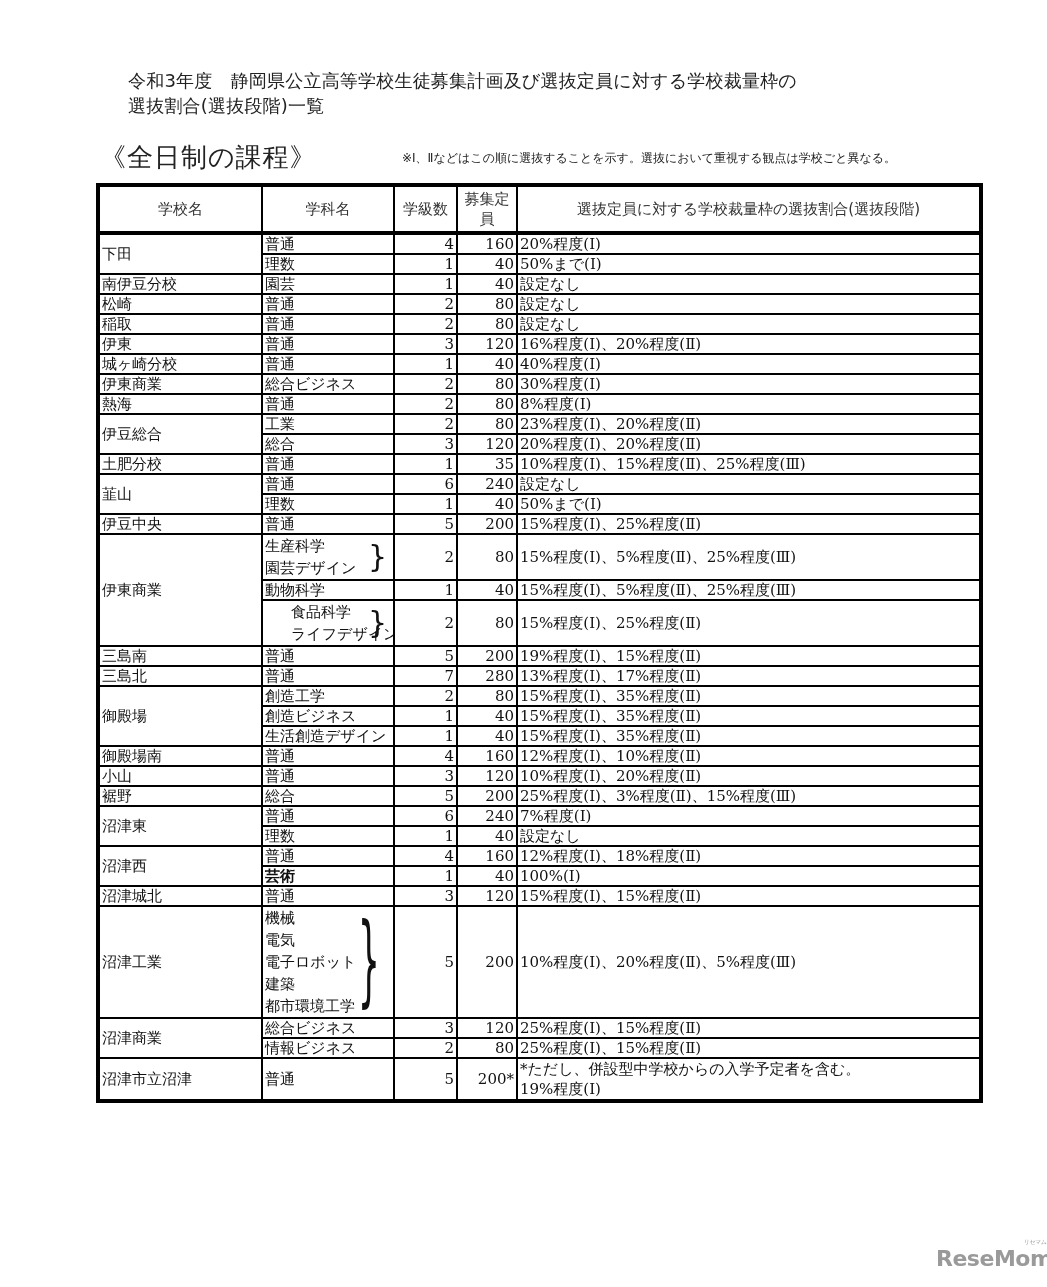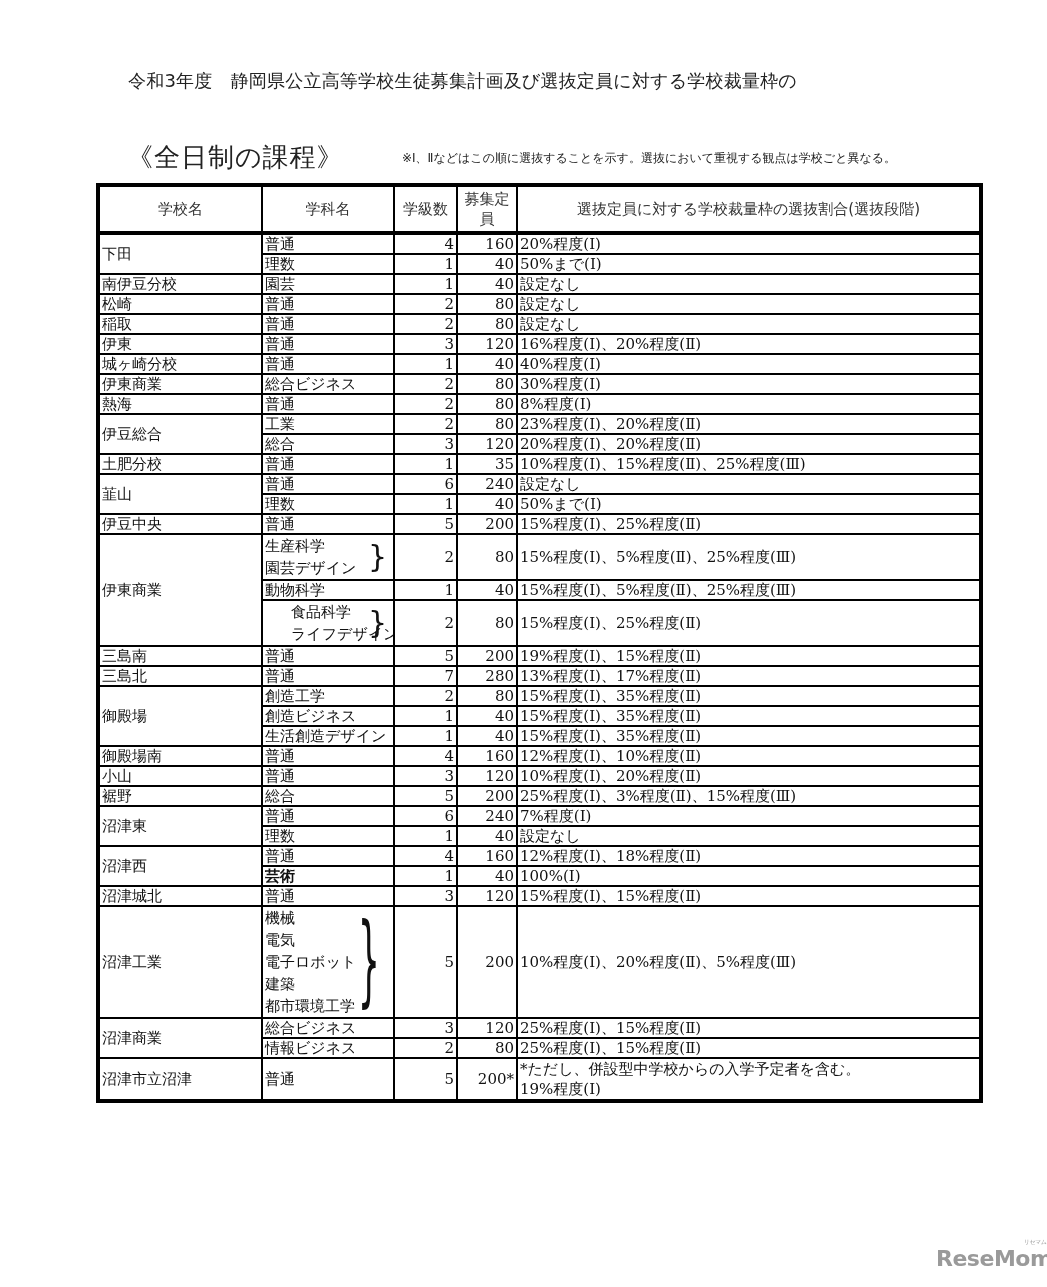--- a/index.html
+++ b/index.html
@@ -1,21 +1,21 @@
 <!DOCTYPE html>
 <html><head>
   <meta charset="utf-8">
   <style>
     html, body { margin: 0; padding: 0; background: #ffffff; }
     body { width: 1047px; height: 1287px; position: relative; overflow: hidden;
            font-family: "DejaVu Serif", "Liberation Serif", serif; color: #111; }
     .title { position: absolute; left: 128px; top: 68px; font-size: 18px; line-height: 25px;
              letter-spacing: 0.2px; font-family: "DejaVu Sans", sans-serif; color: #222; }
     .section { position: absolute; left: 100px; top: 140px; font-size: 26px; letter-spacing: 1px;
-               font-family: "DejaVu Sans", sans-serif; color: #222; margin-left: 27px; }
+               font-family: "DejaVu Sans", sans-serif; color: #222; }
     .note { position: absolute; left: 402px; top: 150px; font-size: 12px;
             font-family: "DejaVu Sans", sans-serif; color: #222; white-space: nowrap; }
     table.main { position: absolute; left: 96px; top: 183px; width: 887px;
                  border-collapse: collapse; border: 4px solid #000; table-layout: fixed; }
     table.main td, table.main th { border: 2px solid #000; padding: 0 2px; font-size: 15px;
                  height: 18px; line-height: 18px; vertical-align: middle; font-weight: normal;
                  white-space: nowrap; overflow: hidden; }
     table.main th { height: 44px; line-height: 20px; text-align: center; font-size: 15px; color: #333;
                     font-family: "DejaVu Sans", sans-serif; border-bottom: 4px solid #000; }
     td.school { vertical-align: top; }
@@ -27,20 +27,21 @@
     .brace.big { font-size: 100px; line-height: 100px; transform: translateY(-52%) scaleX(0.35); right: -10px; }
     .logo { position: absolute; left: 936px; top: 1246px; font-size: 22px; font-weight: bold;
             color: #9a9a9a; font-family: "DejaVu Sans", sans-serif; letter-spacing: -0.5px; }
     .logo small { position: absolute; right: 6px; top: -8px; font-size: 6px; font-weight: normal; }
   </style>
 </head>
 <body>
 
 <div class="title">
   <div>令和3年度　静岡県公立高等学校生徒募集計画及び選抜定員に対する学校裁量枠の</div>
+  <div>選抜割合(選抜段階)一覧</div>
 </div>
 <div class="section">《全日制の課程》</div>
 <div class="note">※Ⅰ、Ⅱなどはこの順に選抜することを示す。選抜において重視する観点は学校ごと異なる。</div>
 
 <table class="main">
   <colgroup>
     <col style="width:164px">
     <col style="width:132px">
     <col style="width:63px">
     <col style="width:60px">

